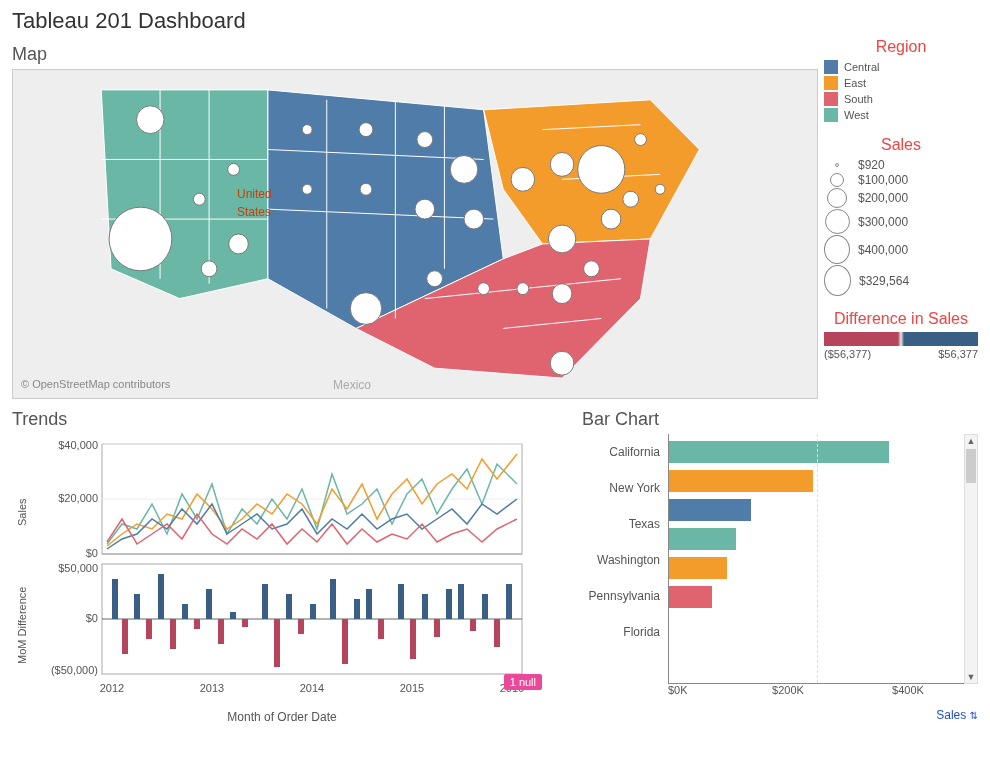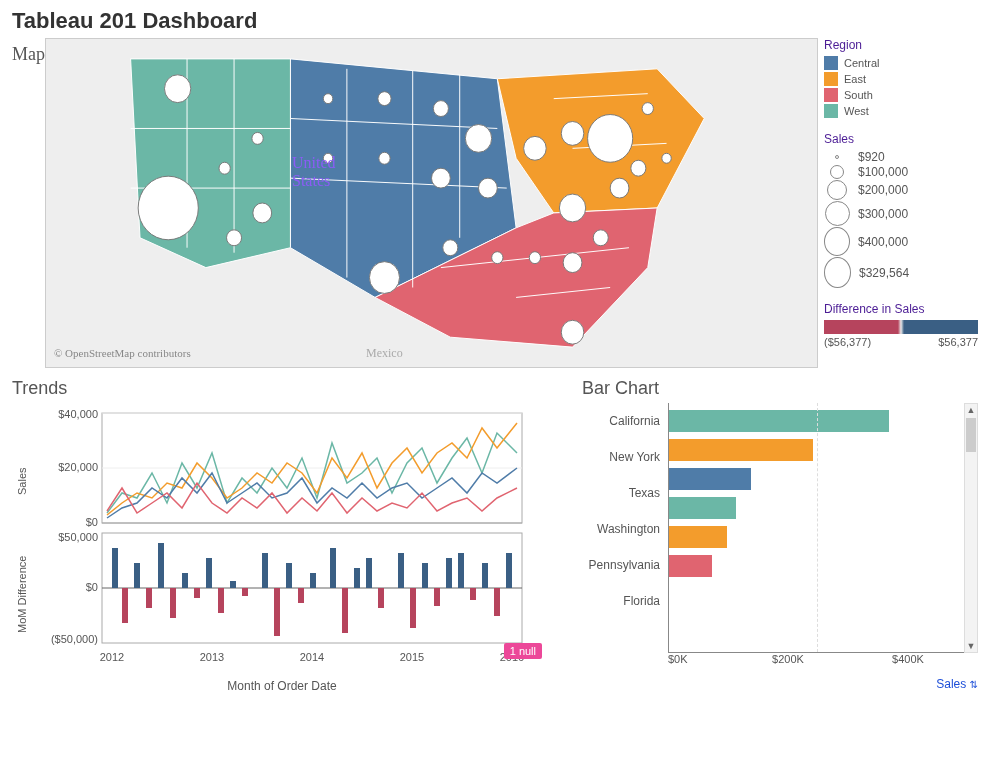--- a/index.html
+++ b/index.html
@@ -7,58 +7,58 @@
     font-family: "Segoe UI", Arial, sans-serif;
     background: #fff;
     color: #333;
     width: 990px;
     height: 783px;
     overflow: hidden;
     position: relative;
   }
   .dash-title {
     font-size: 22px;
-    font-weight: 700;
+    font-weight: 400;
     padding: 8px 12px 4px 12px;
     color: #333;
   }
   .section-title {
     font-size: 18px;
     font-weight: 400;
     color: #555;
     padding: 6px 0 4px 0;
   }
   .top-row { display: flex; padding: 0 12px; }
-  .map-col { flex: 1; display: flex; flex-direction: row; font-family: Liberation Serif, serif; }
+  .map-col { flex: 1; display: flex; flex-direction: column; }
   .legend-col { width: 160px; padding-left: 6px; }
   .map-frame {
     border: 1px solid #ccc;
     height: 330px;
     position: relative;
     background: #eee;
     overflow: hidden;
   }
   .map-watermark {
     position: absolute;
-    left: 246px; top: 115px;
-    color: #8b5cf6; font-size: 16px;
+    left: 224px; top: 115px;
+    color: #c2410c; font-size: 12px;
     line-height: 18px;
     pointer-events: none;
   }
   .map-osm {
     position: absolute; left: 8px; bottom: 8px;
     font-size: 11px; color: #888;
   }
   .map-mexico {
     position: absolute; left: 320px; bottom: 6px;
     font-size: 12px; color: #aaa;
   }
   
   .legend-block { margin-bottom: 14px; }
-  .legend-header { font-size: 12px; color: #4c1d95; margin-bottom: 4px; }
+  .legend-header { font-size: 16px; color: #ef4444; margin-bottom: 4px; text-align: center; }
   .legend-item { display: flex; align-items: center; font-size: 11px; color: #555; margin-bottom: 2px; cursor: pointer; }
   .swatch { width: 14px; height: 14px; margin-right: 6px; border: none; }
   .sw-central { background:#4f7ca8; }
   .sw-east    { background:#f39c2c; }
   .sw-south   { background:#e06470; }
   .sw-west    { background:#6bb7a6; }
   .size-row { display:flex; align-items:center; font-size:12px; color:#555; margin-bottom:1px; }
   .size-bubble { border:1px solid #888; border-radius:50%; background:#fff; margin-right:8px; }
   .size-label { min-width:60px; }
   .diff-gradient {

